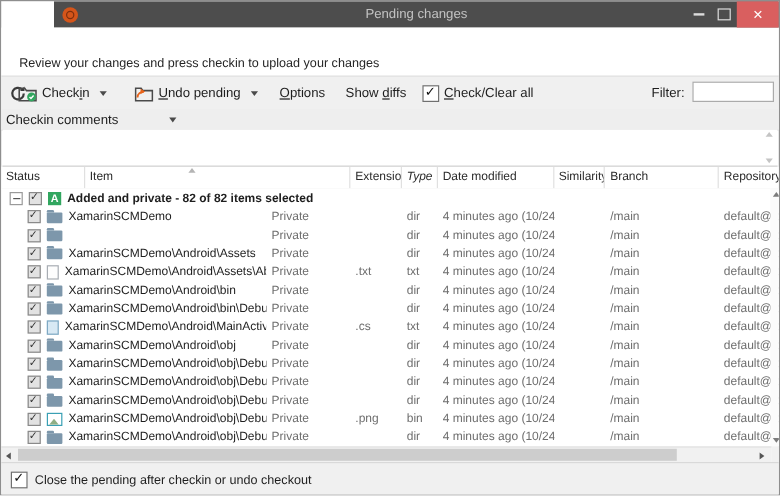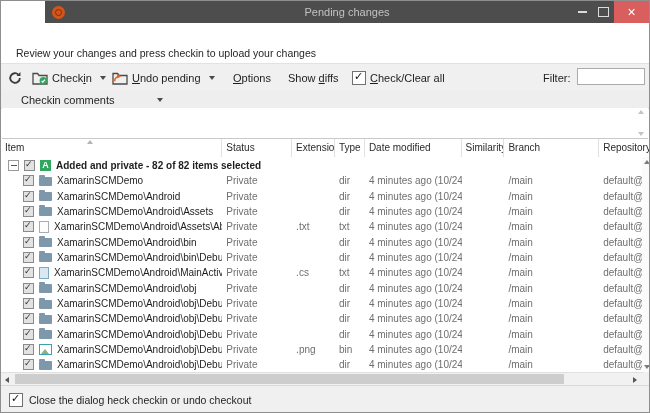--- a/index.html
+++ b/index.html
@@ -27,31 +27,31 @@
   .mn{text-decoration:underline;}
   .darr{width:0;height:0;border-left:3.5px solid transparent;border-right:3.5px solid transparent;border-top:4px solid #4a4a4a;margin-left:4px;}
   .linklike{color:#1e1e1e;}
   .cb{width:12px;height:12px;background:#fff;border:1px solid #707070;position:relative;box-sizing:content-box;}
   .cb.checked::after{content:"✓";position:absolute;left:1px;top:-2px;font-size:11px;color:#111;}
   .filter-input{position:absolute;top:4px;left:576px;width:68px;height:17px;border:1px solid #ababab;background:#fff;
                 font-family:"Liberation Sans",sans-serif;font-size:11px;padding:0 2px;box-sizing:border-box;}
   
   .cbar{top:90px;left:0;right:0;height:17px;background:#eeeeee;border-bottom:1px solid #d8d8d8;font-size:11px;color:#1e1e1e;
         display:flex;align-items:center;}
-  .cbar-label{margin-left:20px;}
+  .cbar-label{margin-left:4px;}
   .cbar .darr{margin-left:42px;}
   .cbox{top:107px;left:1px;right:1px;height:30px;background:#fff;border-bottom:1px solid #c9c9c9;}
   .cbox-sb{position:absolute;right:2px;top:2px;bottom:2px;width:10px;display:flex;flex-direction:column;justify-content:space-between;align-items:center;}
   .tri-up-l{width:0;height:0;border-left:3.5px solid transparent;border-right:3.5px solid transparent;border-bottom:4px solid #c4c4c4;}
   .tri-dn-l{width:0;height:0;border-left:3.5px solid transparent;border-right:3.5px solid transparent;border-top:4px solid #c4c4c4;}
   
   .ghead{top:138px;left:0;right:0;height:18px;background:#fff;display:flex;font-size:10px;color:#2b2b2b;border-bottom:1px solid #ececec;}
   .hc{box-sizing:border-box;border-right:1px solid #e0e0e0;padding:3px 0 0 4px;white-space:nowrap;overflow:hidden;position:relative;}
   .sortarrow{position:absolute;left:86px;top:1px;width:0;height:0;border-left:3.5px solid transparent;border-right:3.5px solid transparent;border-bottom:4px solid #b4b4b4;}
-  .w0{width:222px;} .w1{width:70px;} .w2{width:43px;} .w3{width:30px;} .w4{width:97px;} .w5{width:43px;} .w6{width:95px;} .w7{width:50px;border-right:none;text-align:center;}
+  .w0{width:222px;} .w1{width:70px;} .w2{width:43px;} .w3{width:30px;font-style:italic;} .w4{width:97px;} .w5{width:43px;} .w6{width:95px;} .w7{width:50px;border-right:none;text-align:center;}
   .gbody{top:156px;left:0;right:0;height:215px;background:#fff;overflow:hidden;font-size:10px;}
   .trow{display:flex;height:15.36px;align-items:center;white-space:nowrap;}
   .c{box-sizing:border-box;padding-left:4px;overflow:hidden;height:100%;display:flex;align-items:center;}
   .c0{width:222px;padding-left:22px;gap:5px;color:#1e1e1e;}
   .c1{width:70px;} .c2{width:43px;} .c3{width:30px;} .c4{width:97px;} .c5{width:43px;} .c6{width:95px;} .c7{width:50px;}
   .mut{color:#6e6e6e;}
   .rname{overflow:hidden;white-space:nowrap;}
   
   .grow{display:flex;height:16px;align-items:center;gap:5px;padding-left:7px;font-size:10px;color:#1e1e1e;font-weight:700;}
   .exp{width:9px;height:9px;border:1px solid #9a9a9a;background:#fff;position:relative;box-sizing:content-box;flex:0 0 auto;}
@@ -109,21 +109,21 @@
     <div class="sub">Review your changes and press checkin to upload your changes</div>
   </div>
 
   <div class="abs toolbar">
     <span class="titem" style="left:7px;">
       <svg width="14" height="14" viewBox="0 0 16 16">
         <path d="M13.5 8a5.5 5.5 0 1 1-1.7-3.95" fill="none" stroke="#3a3a3a" stroke-width="2.1"></path>
         <path d="M14.2 1.2v4.4h-4.4z" fill="#3a3a3a"></path>
       </svg>
     </span>
-    <span class="titem" style="left:31px;">
+    <span class="titem" style="left:14px;">
       <svg width="16" height="14" viewBox="0 0 16 14">
         <path d="M1 2.5h4.6l1.5 2H15v8.5H1z" fill="none" stroke="#4a4a4a" stroke-width="1.3"></path>
         <circle cx="11.3" cy="9.8" r="3.7" fill="#31a65f"></circle>
         <path d="M9.6 9.9l1.2 1.2 2.2-2.5" stroke="#fff" stroke-width="1.2" fill="none"></path>
       </svg>
       <span><span>Check</span><span class="mn">i</span><span>n</span></span>
       <span class="darr"></span>
     </span>
     <span class="titem" style="left:111px;">
       <svg width="16" height="14" viewBox="0 0 16 14">
@@ -155,22 +155,22 @@
 
   <div class="abs cbox">
     <span></span>
     <span class="cbox-sb">
       <span class="tri-up-l"></span>
       <span class="tri-dn-l"></span>
     </span>
   </div>
 
   <div class="abs ghead">
+    <div class="hc w1"><span>Status</span></div>
     <div class="hc w0"><span>Item</span><span class="sortarrow"></span></div>
-    <div class="hc w1"><span>Status</span></div>
     <div class="hc w2"><span>Extension</span></div>
     <div class="hc w3"><span>Type</span></div>
     <div class="hc w4"><span>Date modified</span></div>
     <div class="hc w5"><span>Similarity</span></div>
     <div class="hc w6"><span>Branch</span></div>
     <div class="hc w7"><span>Repository</span></div>
   </div>
 
   <div class="abs gbody" id="grid-rows">
     <div class="grow">
@@ -190,21 +190,20 @@
     <div class="c c3 mut">dir</div>
     <div class="c c4 mut">4 minutes ago (10/24...</div>
     <div class="c c5 mut"></div>
     <div class="c c6 mut">/main</div>
     <div class="c c7 mut">default@lo</div>
   </div>
       <div class="trow">
     <div class="c c0">
       <span class="cbs checked"></span>
       <span class="row-icon icon-folder"></span>
-      <span class="rname">XamarinSCMDemo\Android</span>
     </div>
     <div class="c c1 mut">Private</div>
     <div class="c c2 mut"></div>
     <div class="c c3 mut">dir</div>
     <div class="c c4 mut">4 minutes ago (10/24...</div>
     <div class="c c5 mut"></div>
     <div class="c c6 mut">/main</div>
     <div class="c c7 mut">default@lo</div>
   </div>
       <div class="trow">
@@ -370,16 +369,16 @@
 
   <div class="abs hsb">
     <span class="tri-left"></span>
     <span class="hthumb"></span>
     <span class="tri-right"></span>
   </div>
   <div class="abs sbcorner"></div>
 
   <div class="abs statusbar">
     <span class="cb checked"></span>
-    <span>Close the dialog heck checkin or undo checkout</span>
+    <span>Close the pending after checkin or undo checkout</span>
   </div>
 
 </div>
 
 </body></html>

